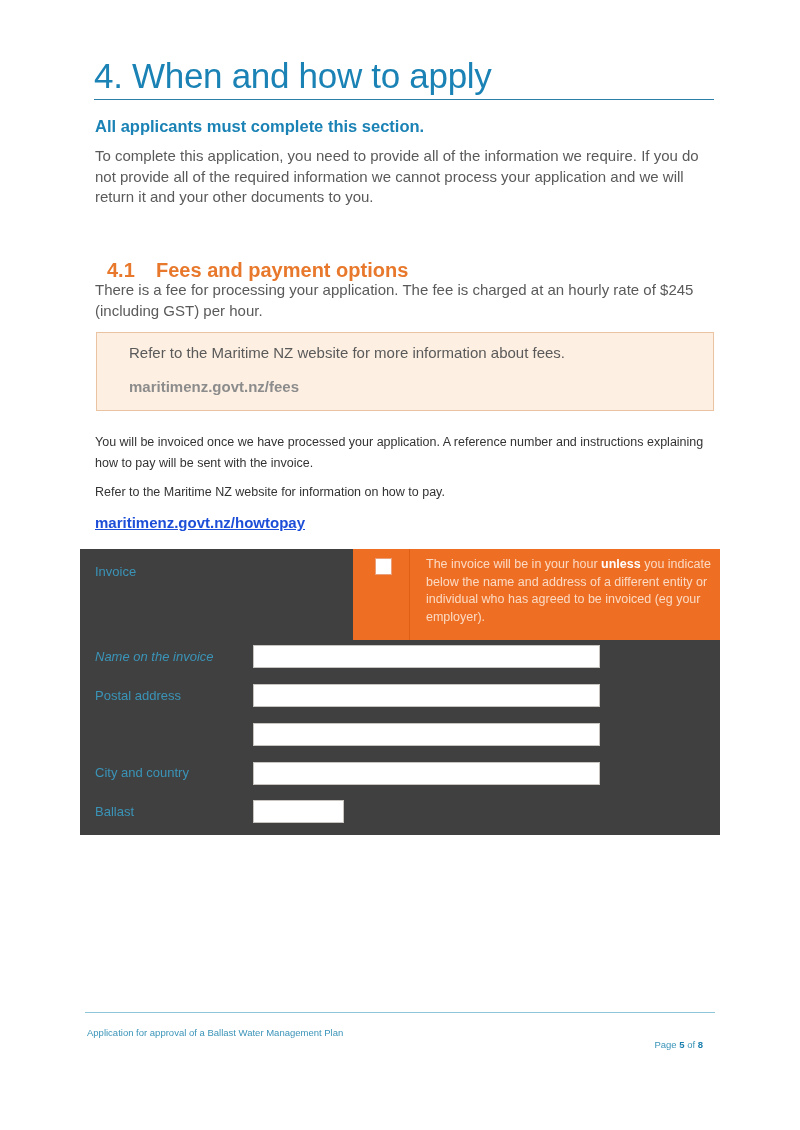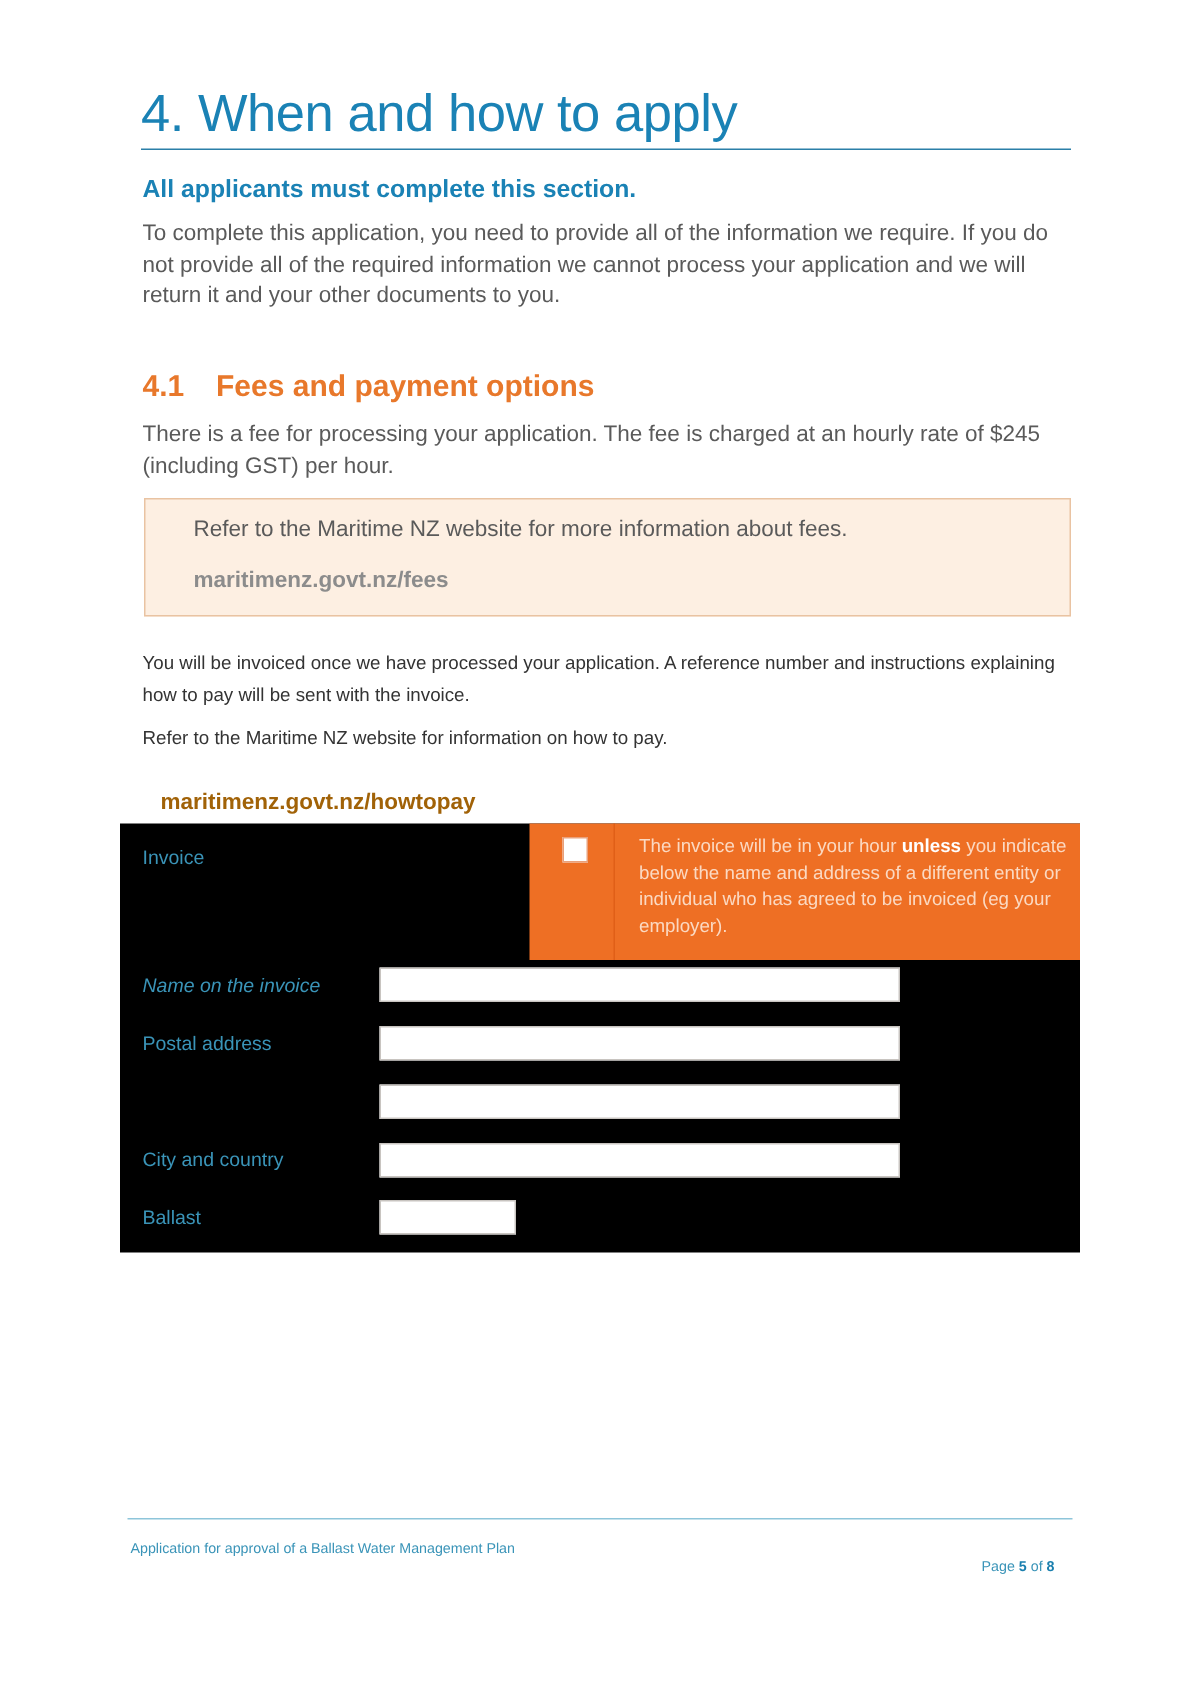--- a/index.html
+++ b/index.html
@@ -9,43 +9,43 @@
     .page-title { position: absolute; left: 94px; top: 56px; margin: 0;
                   font-size: 35px; font-weight: normal; color: #1a82b5; letter-spacing: -0.3px; }
     .title-rule { position: absolute; left: 94px; top: 99px; width: 620px; height: 0;
                   border-top: 1.5px solid #2b7fa8; }
 
     .section-note { position: absolute; left: 95px; top: 117px; margin: 0;
                     font-size: 16.5px; font-weight: bold; color: #1a82b5; }
     .intro { position: absolute; left: 95px; top: 146px; width: 615px; margin: 0;
              font-size: 15px; line-height: 20.5px; color: #5a5a5a; }
 
-    .sub-heading { position: absolute; left: 95px; top: 247px; margin: 0;
+    .sub-heading { position: absolute; left: 95px; top: 247px; margin: 12px;
                    font-size: 20px; font-weight: bold; color: #e8782b; }
     .sub-heading .num { display: inline-block; width: 49px; }
 
     .fee-text { position: absolute; left: 95px; top: 280px; width: 620px; margin: 0;
                 font-size: 15px; line-height: 20.5px; color: #5a5a5a; }
 
     .callout { position: absolute; left: 96px; top: 332px; width: 618px; height: 79px;
                background: #fdefe2; border: 1.5px solid #e9c3a2; box-sizing: border-box; }
     .callout-text { position: absolute; left: 32px; top: 11px; margin: 0;
                     font-size: 15px; color: #5a5a5a; }
     .callout-link { position: absolute; left: 32px; top: 45px; margin: 0;
                     font-size: 15px; font-weight: bold; color: #8c8c8c; }
 
     .invoice-text { position: absolute; left: 95px; top: 432px; width: 620px; margin: 0;
                     font-size: 12.5px; line-height: 21px; color: #333333; }
     .howtopay-text { position: absolute; left: 95px; top: 485px; margin: 0;
                      font-size: 12.5px; color: #333333; }
-    .howtopay-link { position: absolute; left: 95px; top: 514px; margin: 12px;
-                     font-size: 15px; font-weight: bold; color: #a16207; }
+    .howtopay-link { position: absolute; left: 95px; top: 514px; margin: 0;
+                     font-size: 15px; font-weight: bold; color: #1d4ed8; text-decoration: underline; }
 
     .form-panel { position: absolute; left: 80px; top: 549px; width: 640px; height: 286px;
-                  background: #000000; }
+                  background: #404040; }
     .form-label { position: absolute; left: 15px; margin: 0; font-size: 13px; color: #3a94b8; }
 
     .orange-block { position: absolute; left: 273px; top: 0; width: 367px; height: 91px;
                     background: #ee6f24; }
     .orange-divider { position: absolute; left: 56px; top: 0; width: 1px; height: 91px;
                       background: #e05f17; }
     .checkbox { position: absolute; left: 22px; top: 9px; width: 17px; height: 17px;
                 background: #ffffff; border: 1px solid #e9a07a; box-sizing: border-box; }
     .orange-text { position: absolute; left: 73px; top: 7px; width: 295px; margin: 0;
                    font-size: 12.5px; line-height: 17.5px; color: #fbd9c2; }

